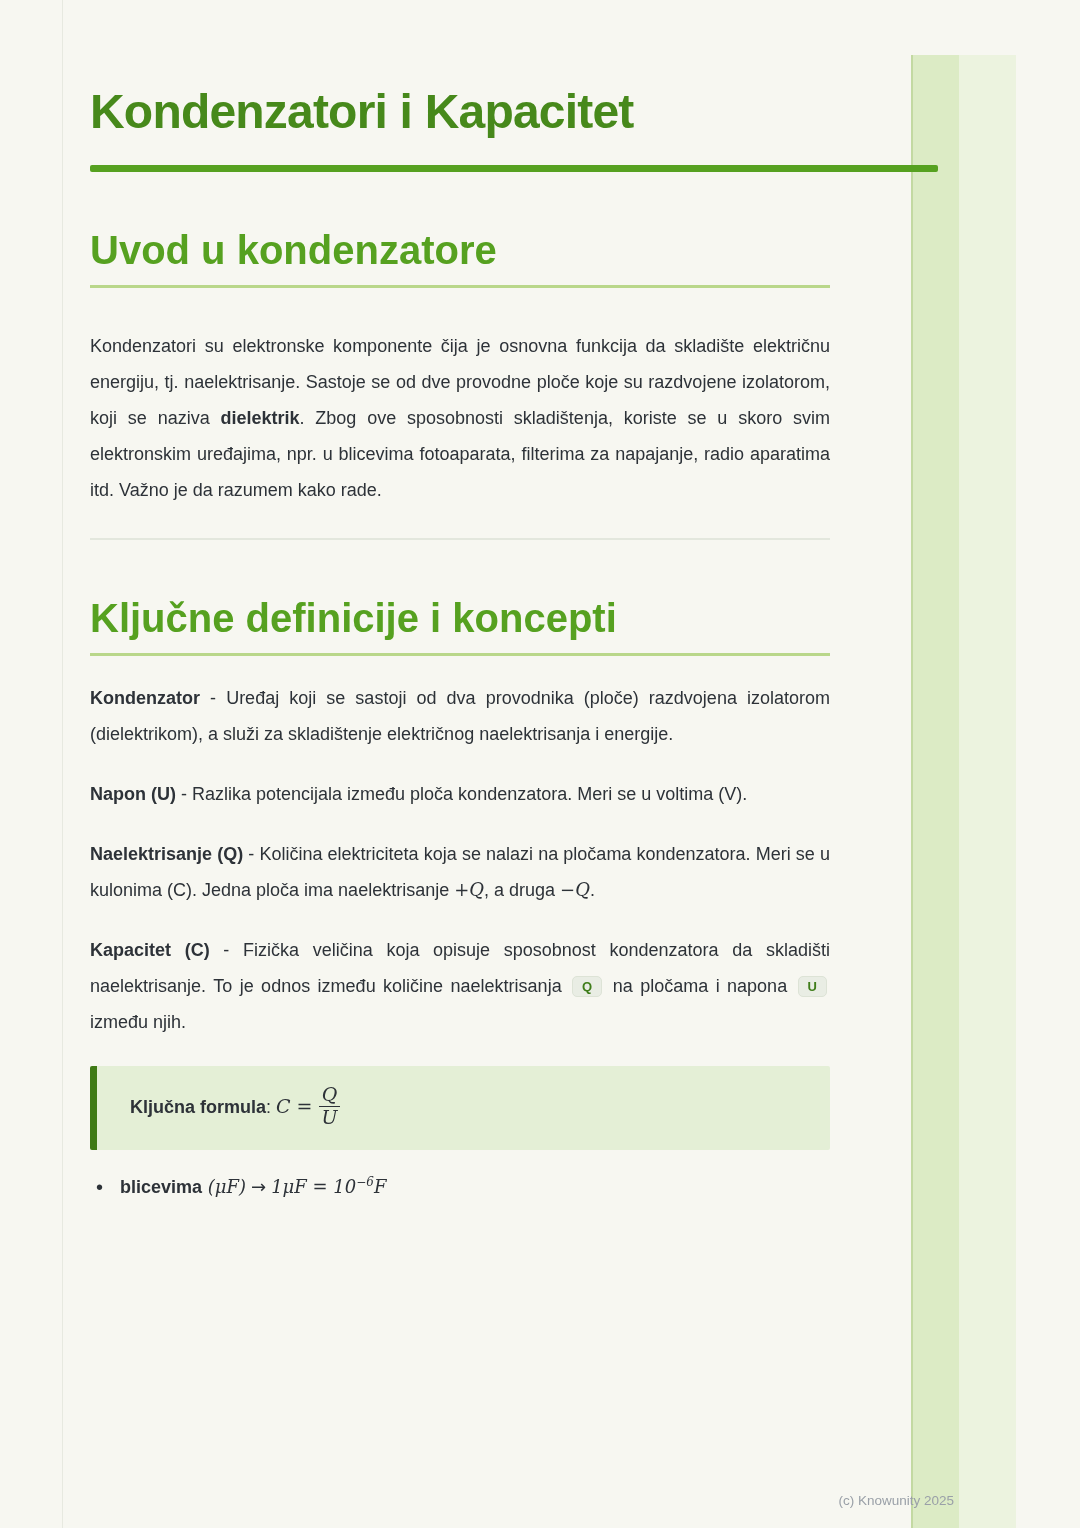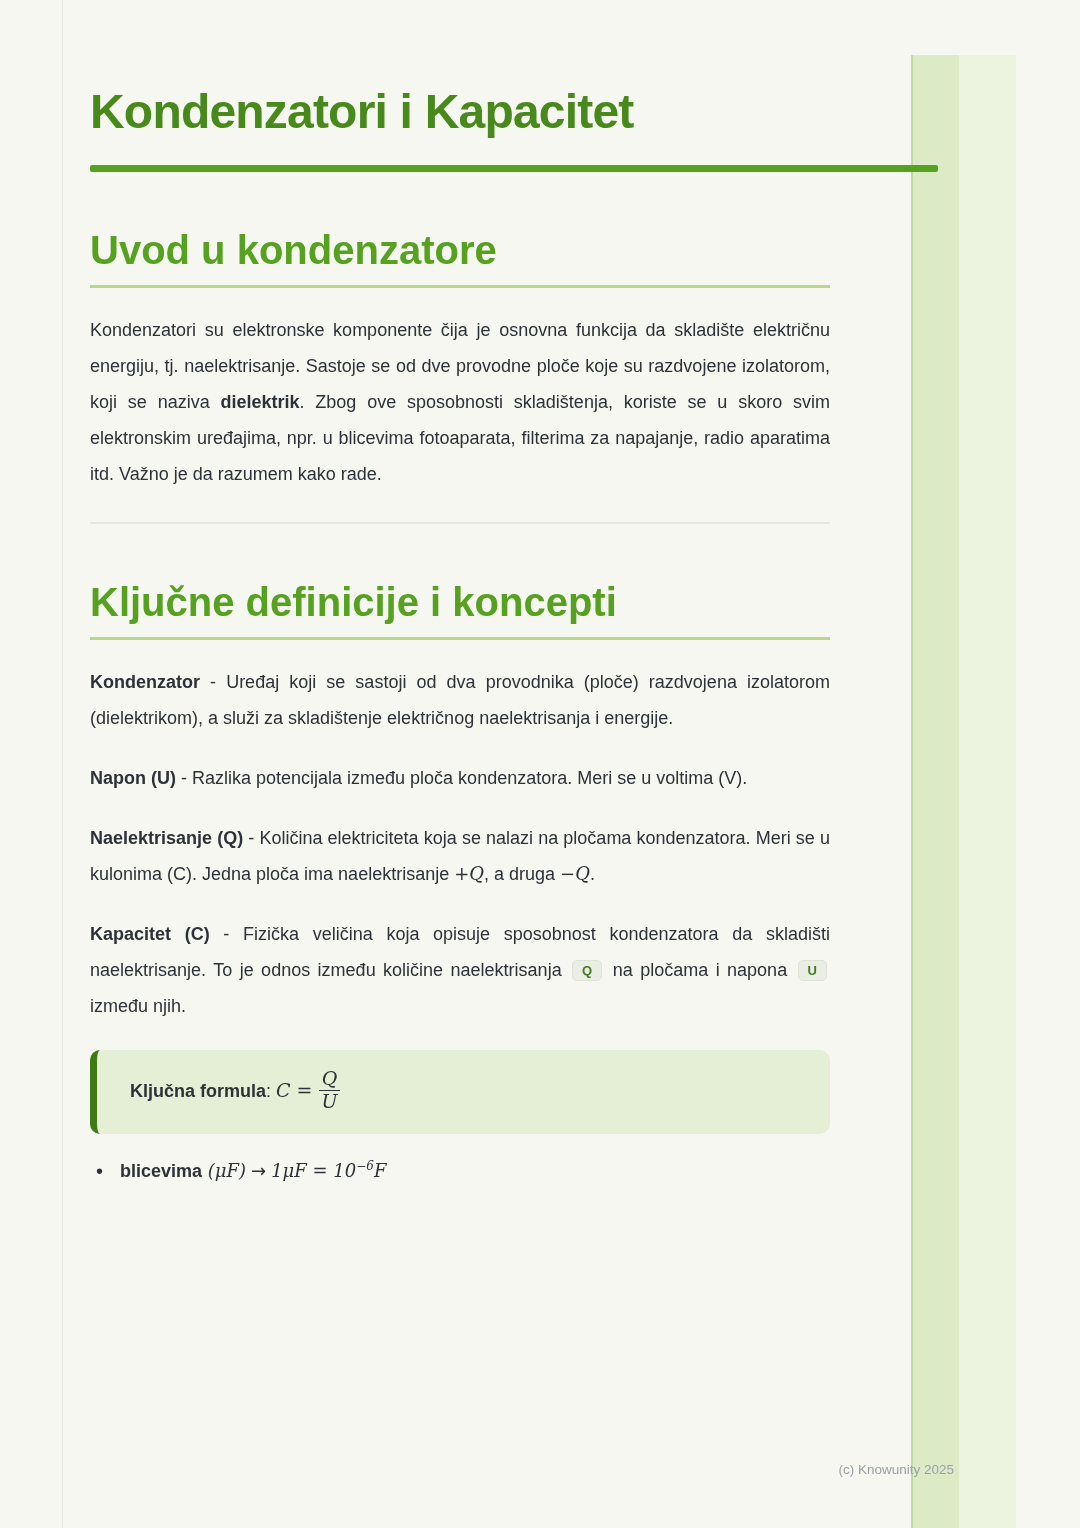--- a/index.html
+++ b/index.html
@@ -61,21 +61,21 @@
     color: #56a120;
     width: 740px;
   }
   .heading-rule {
     margin-top: 12px;
     width: 740px;
     height: 3px;
     background: #b9d78a;
   }
   .body {
-    margin-top: 24px;
+    margin-top: 40px;
     width: 740px;
     font-size: 18px;
     line-height: 36px;
     text-align: justify;
     color: #2d3238;
   }
   .def { margin-top: 24px; }
   .b { font-weight: 700; }
   .math {
     font-family: "DejaVu Serif", "Liberation Serif", serif;
@@ -104,21 +104,21 @@
     color: #3f7d1a;
     vertical-align: middle;
     margin: 0 3px;
     transform: translateY(-1px);
   }
   .callout {
     margin-top: 26px;
     width: 740px;
     background: #e4efd6;
     border-left: 7px solid #3f7a15;
-    border-radius: 10px;
+    border-radius: 2px;
     padding: 20px 24px 20px 33px;
     font-size: 18px;
     line-height: 26px;
   }
   .callout .math { font-size: 19px; }
   .frac {
     display: inline-flex;
     flex-direction: column;
     align-items: center;
     vertical-align: middle;
@@ -149,21 +149,21 @@
     content: "•";
     position: absolute;
     left: 6px;
     top: 0;
     font-size: 20px;
     color: #2d3238;
   }
   .arrow { font-family: "DejaVu Sans", sans-serif; }
   .footer {
     position: absolute;
-    top: 1462px;
+    top: 1493px;
     right: 62px;
     font-size: 13.5px;
     color: #9aa0a8;
     z-index: 2;
   }
 </style>
 </head>
 <body>
 
 <div class="page">

